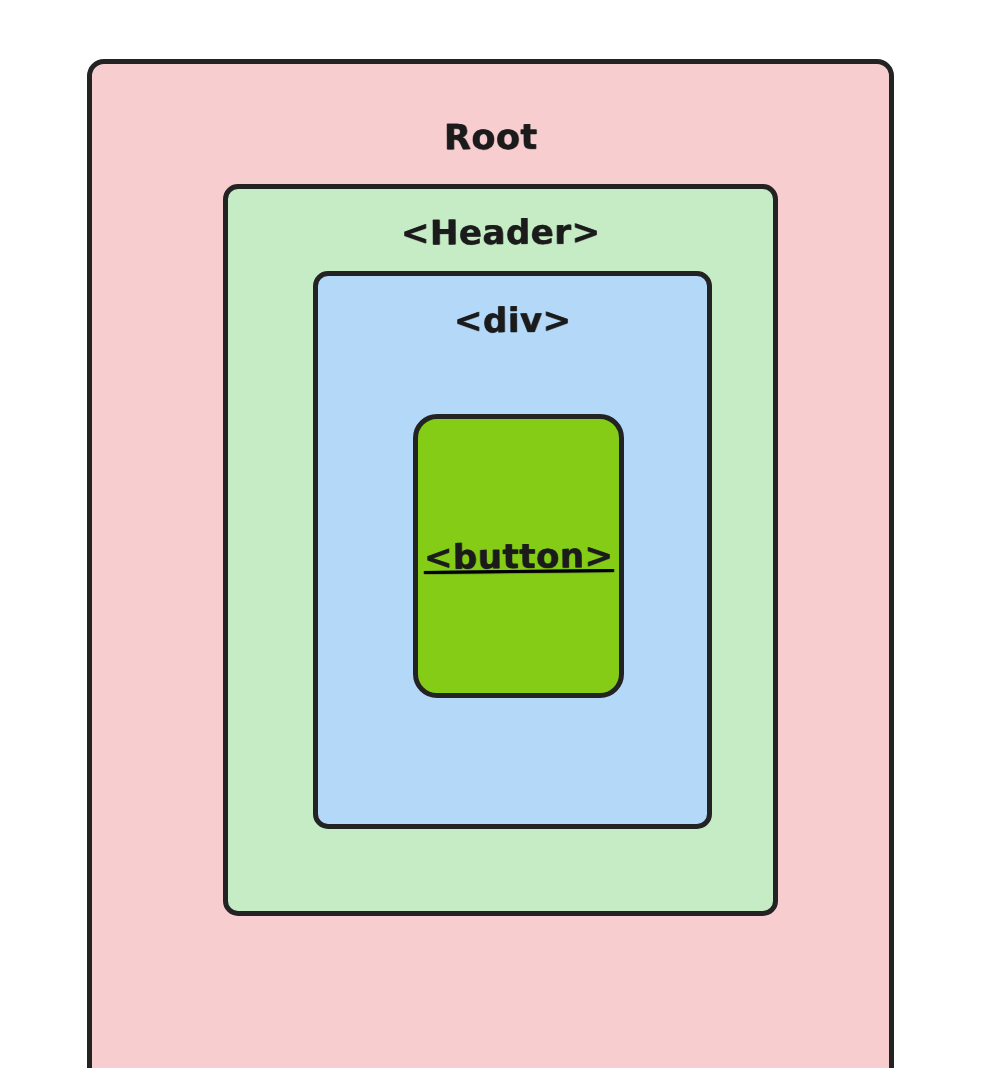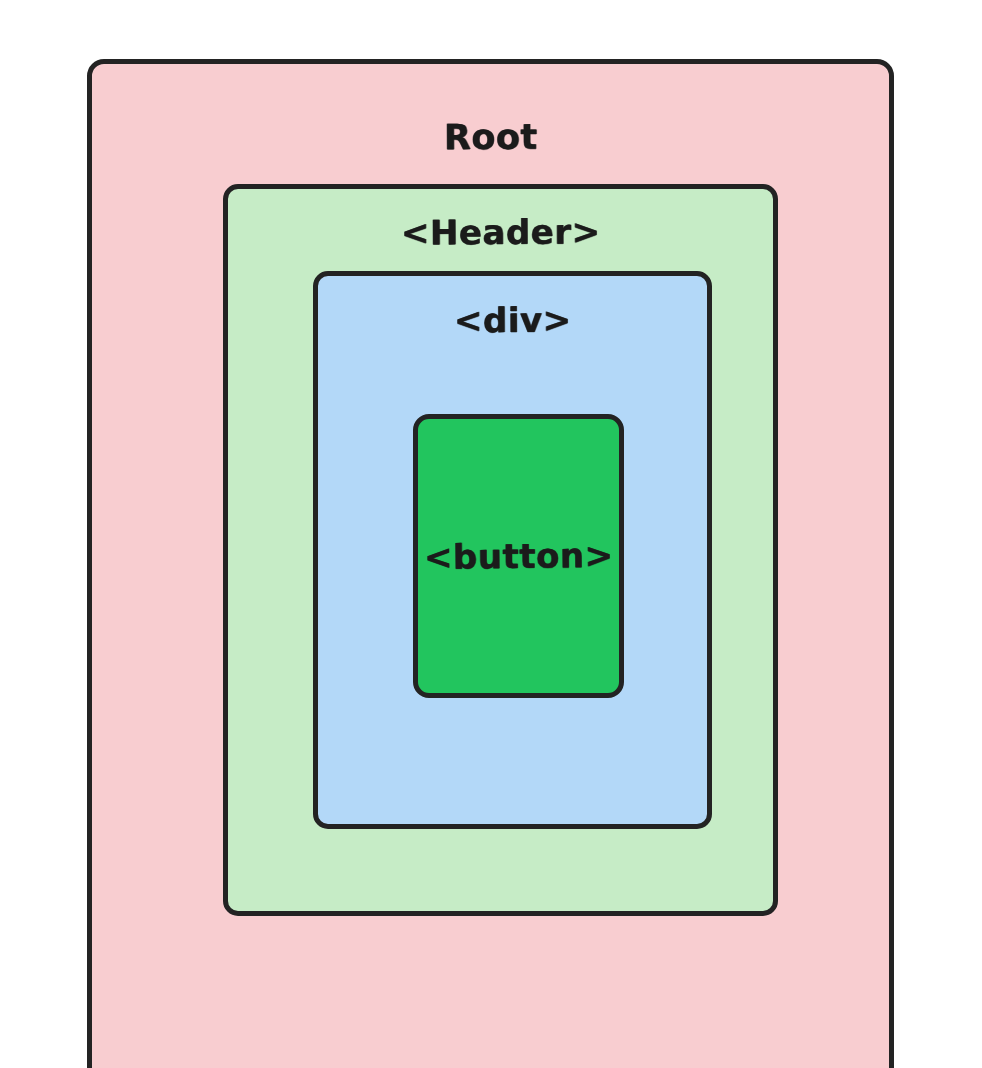--- a/index.html
+++ b/index.html
@@ -64,24 +64,25 @@
     border-width: 5px;
     border-radius: 15px;
     align-items: flex-start;
   }
 
   .box-button {
     left: 95px;    
     top: 138px;    
     width: 211px;
     height: 284px;
-    background: #22c55e;
+    background: #84cc16;
     border-width: 5px;
-    border-radius: 16px;
+    border-radius: 24px;
     align-items: center;
+    text-decoration: underline;
   }
 
   
   .label {
     color: #1b1b1b;
     font-family: "DejaVu Sans", sans-serif;
     font-weight: 700;
     font-size: 34px;
     line-height: 1;
     letter-spacing: 0.5px;

